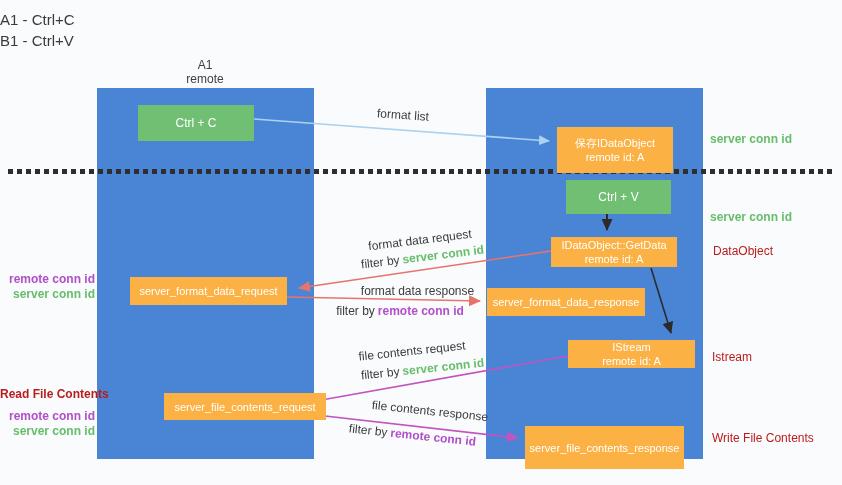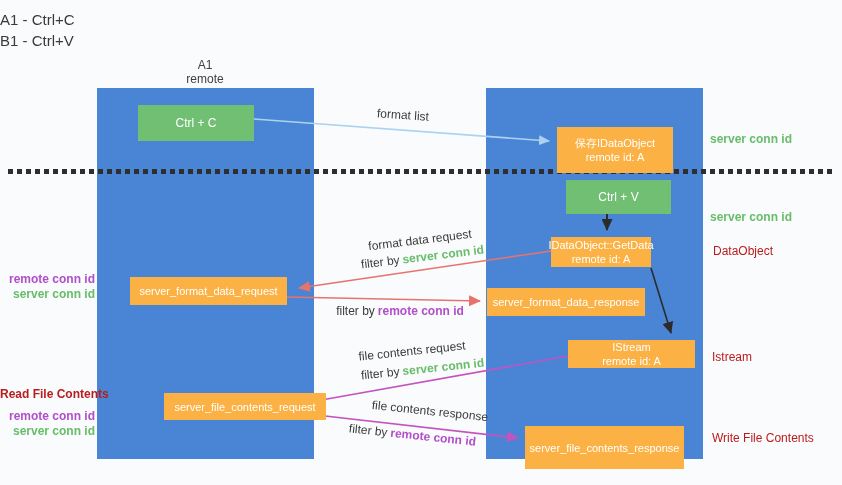--- a/index.html
+++ b/index.html
@@ -37,21 +37,21 @@
     z-index: 4; display: flex; align-items: center; justify-content: center;
     flex-direction: column; color: #fff; text-align: center;
   }
   .node .ln { line-height: 14px; }
   .green { background: var(--box-green, #70bf73); font-size: 12px; }
   .orange { background: var(--box-orange, #fbb144); font-size: 11px; }
 
   .n-ctrl-c   { left: 138px; top: 105px; width: 116px; height: 36px; }
   .n-save-obj { left: 557px; top: 127px; width: 116px; height: 46px; }
   .n-ctrl-v   { left: 566px; top: 180px; width: 105px; height: 34px; }
-  .n-getdata  { left: 551px; top: 237px; width: 100px; height: 30px; }
+  .n-getdata  { left: 551px; top: 237px; width: 126px; height: 30px; }
   .n-fmt-req  { left: 130px; top: 277px; width: 157px; height: 28px; }
   .n-fmt-res  { left: 487px; top: 288px; width: 158px; height: 28px; }
   .n-istream  { left: 568px; top: 340px; width: 127px; height: 28px; }
   .n-file-req { left: 128px; top: 393px; width: 162px; height: 27px; margin-left: 36px; }
   .n-file-res { left: 525px; top: 426px; width: 159px; height: 43px; }
 
   
   .side { z-index: 4; font-size: 12px; white-space: nowrap; }
   .dark  { color: #b91c1c; }
   .greent { color: var(--text-green, #67bd6a); font-weight: bold; }
@@ -173,20 +173,21 @@
     <div class="greent">server conn id</div>
   </div>
 
   <div class="abs mid m-format-list">format list</div>
 
   <div class="abs mid m-fdr">format data request</div>
   <div class="abs mid m-fdr-f">
     <span>filter by</span><span class="greent cid">server conn id</span>
   </div>
 
+  <div class="abs mid m-fds">format data response</div>
   <div class="abs mid m-fds-f">
     <span>filter by</span><span class="purplet cid">remote conn id</span>
   </div>
 
   <div class="abs mid m-fcr">file contents request</div>
   <div class="abs mid m-fcr-f">
     <span>filter by</span><span class="greent cid">server conn id</span>
   </div>
 
   <div class="abs mid m-fcs">file contents response</div>

